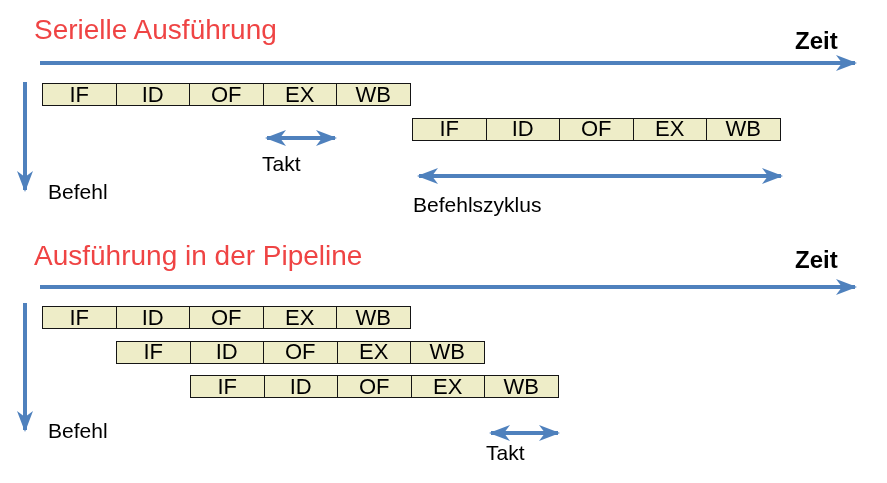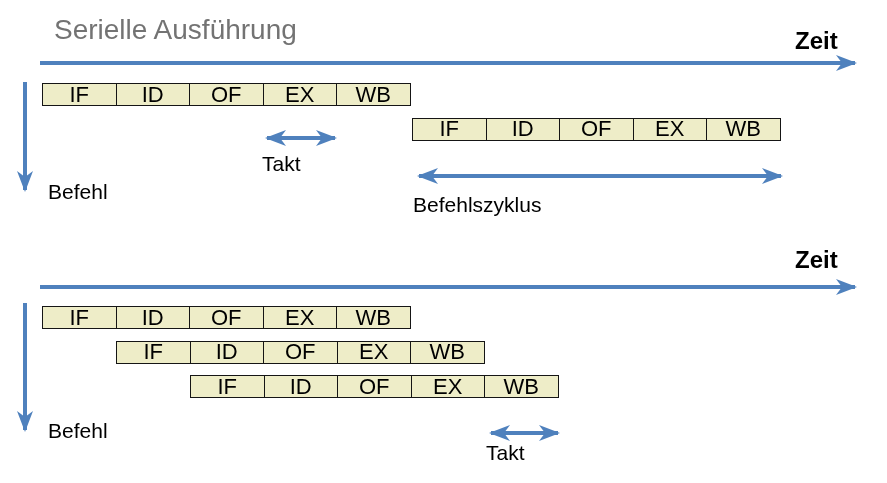--- a/index.html
+++ b/index.html
@@ -7,23 +7,22 @@
     position:relative;
     width:887px;height:483px;
     background:#fff;
     font-family:"Liberation Sans", sans-serif;
     color:var(--text,#000);
     overflow:hidden;
   }
   .title{
     position:absolute;
     font-size:28px;
-    color:#737373;
+    color:#ef4444;
     white-space:nowrap;
-    margin-left:20px;
   }
   .zeit-label{
     position:absolute;
     font-size:24px;
     white-space:nowrap;
     font-weight:bold;
   }
   .small-label{
     position:absolute;
     font-size:21px;
@@ -90,20 +89,21 @@
     <div class="stage-cell">EX</div>
     <div class="stage-cell">WB</div>
   </div>
 
   <div class="small-label centered" style="left:262px;top:152px;width:78px;">Takt</div>
 
   <div class="small-label" style="left:48px;top:180px;">Befehl</div>
 
   <div class="small-label centered" style="left:413px;top:193px;width:374px;">Befehlszyklus</div>
 
+  <div class="title" style="left:34px;top:240px;">Ausführung in der Pipeline</div>
 
   <div class="zeit-label" style="left:795px;top:246px;">Zeit</div>
 
   <div class="stage-row" style="left:42px;top:306px;">
     <div class="stage-cell">IF</div>
     <div class="stage-cell">ID</div>
     <div class="stage-cell">OF</div>
     <div class="stage-cell">EX</div>
     <div class="stage-cell">WB</div>
   </div>

